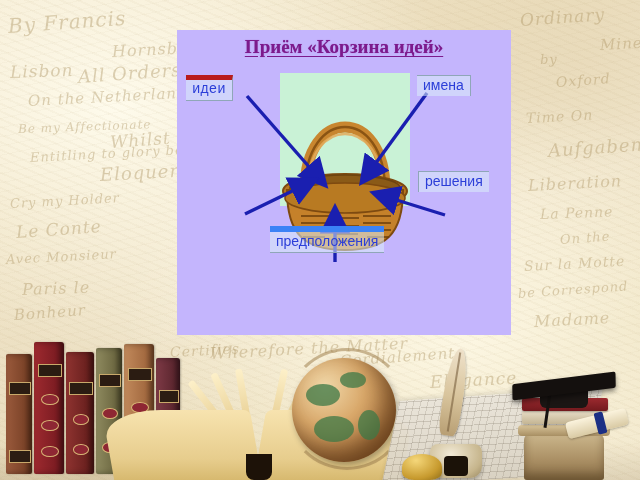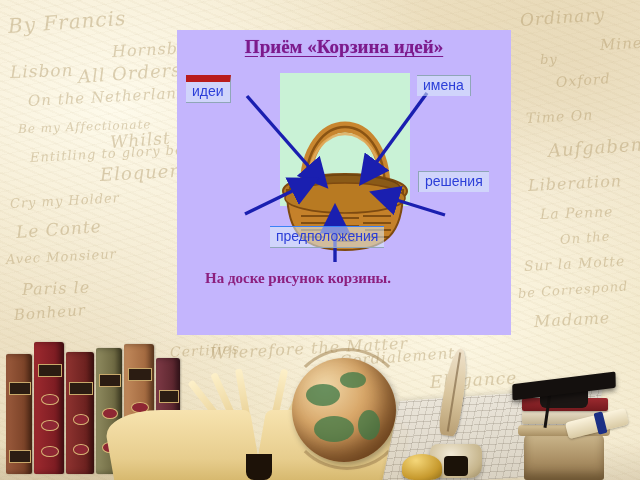--- a/index.html
+++ b/index.html
@@ -59,25 +59,25 @@
   .lbl{
     position:absolute;
     color:#2b3ed8;
     font-size:14px;
     font-family:"Liberation Sans",sans-serif;
     background:rgba(219,236,250,.55);
     padding:1px 6px 2px 6px;
     white-space:nowrap;
     line-height:17px;
   }
-  .lbl-ideas    {left:9px; top:45px;  border-top:7px solid #b91c1c;border-right:1px solid #8fa6b8;border-bottom:1px solid #8fa6b8;}
+  .lbl-ideas    {left:9px; top:45px;  border-top:5px solid #b91c1c;border-right:1px solid #8fa6b8;border-bottom:1px solid #8fa6b8;font-family:Liberation Mono, monospace;}
   .lbl-names    {left:240px;top:45px; border-top:1px solid #8fa6b8;border-right:1px solid #8fa6b8;}
   .lbl-concepts {left:5px; top:140px; border:1px solid #8fa6b8;}
   .lbl-decisions{left:241px;top:141px;border-top:1px solid #8fa6b8;border-left:1px solid #8fa6b8;}
-  .lbl-assume   {left:93px;top:196px; border-top:1px solid #3b82f6;border-bottom:1px solid #8fa6b8;}
+  .lbl-assume   {left:93px;top:196px; border-top:6px solid #3b82f6;border-bottom:1px solid #8fa6b8;}
 
   
   .para{
     position:absolute;left:28px;top:238px;width:290px;
     font-family:"Liberation Serif","DejaVu Serif",serif;
     font-size:15px;line-height:20px;color:#8c1f7e;font-weight:bold;
   }
   .para div{white-space:nowrap;}
 
   
@@ -304,16 +304,15 @@
         <line x1="158" y1="232" x2="158" y2="178"></line>
       </g>
     </svg>
 
     <div class="lbl lbl-ideas">идеи</div>
     <div class="lbl lbl-names">имена</div>
     <div class="lbl lbl-decisions">решения</div>
     <div class="lbl lbl-assume">предположения</div>
 
     <div class="para">
-      <div>На доске рисунок корзины.</div>
     </div>
   </div>
 </div>
 
 </body></html>

